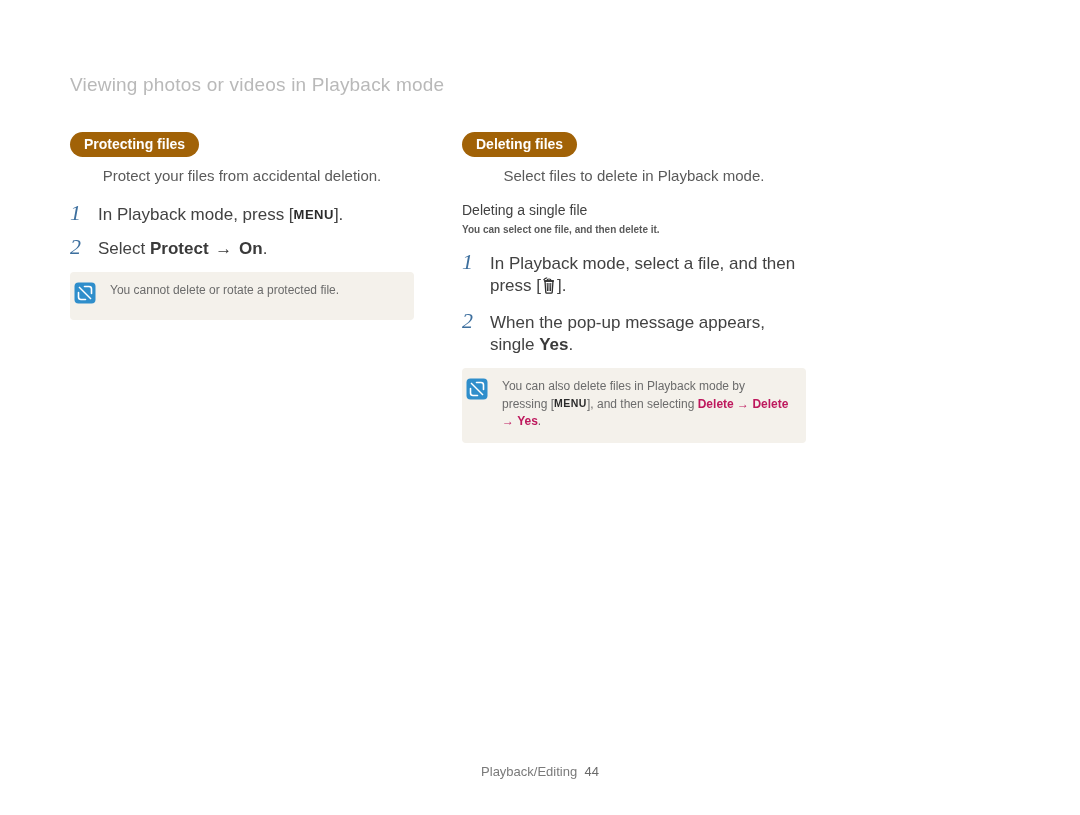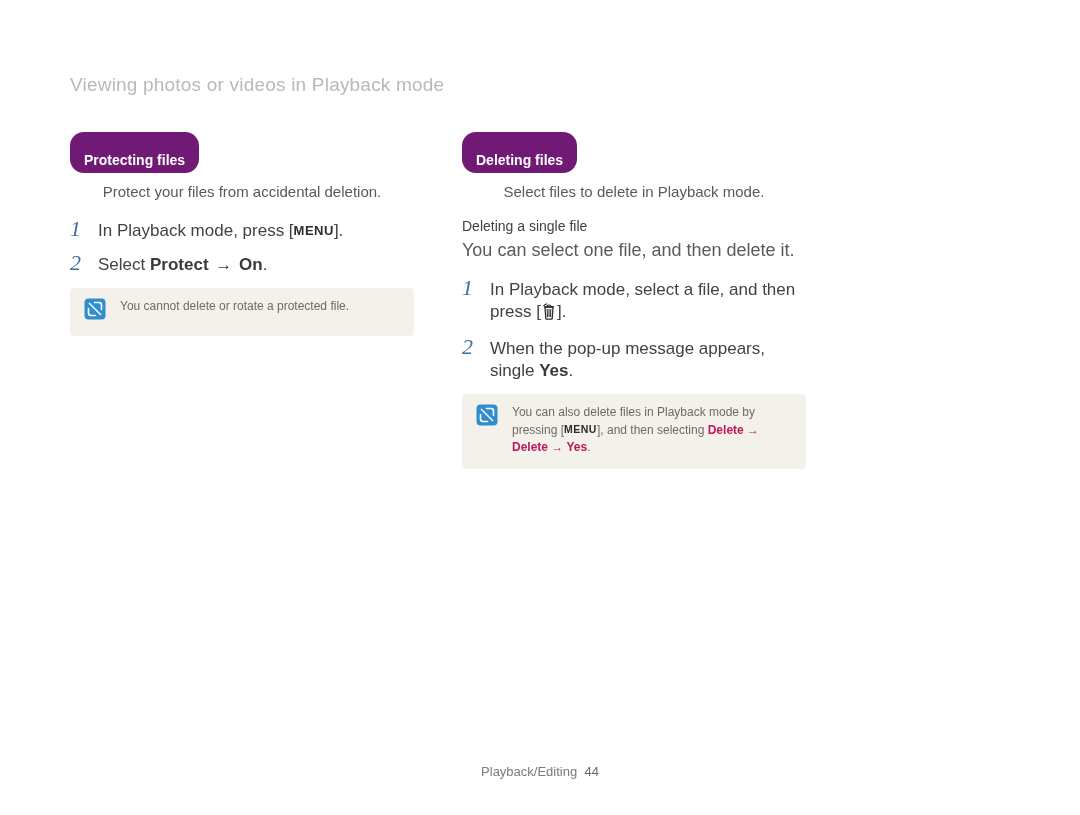--- a/index.html
+++ b/index.html
@@ -27,46 +27,46 @@
   }
   .columns {
     display: flex;
     gap: 48px;
   }
   .col {
     width: 448px;
   }
   .pill {
     display: inline-block;
-    background: #701a75;
+    background: #a16207;
     color: #ffffff;
     font-size: 14px;
     font-weight: 600;
-    padding: 20px 14px 5px 14px;
+    padding: 4px 14px 5px 14px;
     border-radius: 14px;
     margin-bottom: 10px;
   }
   .lead {
     font-size: 15px;
     color: #5a5a5a;
     margin-bottom: 18px;
     font-weight: 300;
     text-align: center;
   }
   .subhead {
     font-size: 14px;
     font-weight: 400;
     color: #414141;
     margin-bottom: 6px;
   }
   .subtext {
-    font-size: 18px;
+    font-size: 10px;
     color: #5a5a5a;
     margin-bottom: 16px;
-    font-weight: 400;
+    font-weight: 700;
   }
   .steps { list-style: none; }
   .step {
     display: flex;
     align-items: baseline;
     gap: 10px;
     margin-bottom: 10px;
   }
   .step-num {
     font-family: Georgia, "Times New Roman", serif;
@@ -95,21 +95,21 @@
   }
   .arrow { padding: 0 2px; }
   .trash-icon {
     display: inline-block;
     vertical-align: -3px;
   }
   .note {
     margin-top: 12px;
     background: #f4f1eb;
     border-radius: 4px;
-    padding: 10px 14px 12px 14px;
+    padding: 10px 14px 12px 4px;
     display: flex;
     align-items: flex-start;
     gap: 14px;
   }
   .note-icon {
     flex: 0 0 auto;
     margin-top: 0;
   }
   .note-text {
     font-size: 12px;

